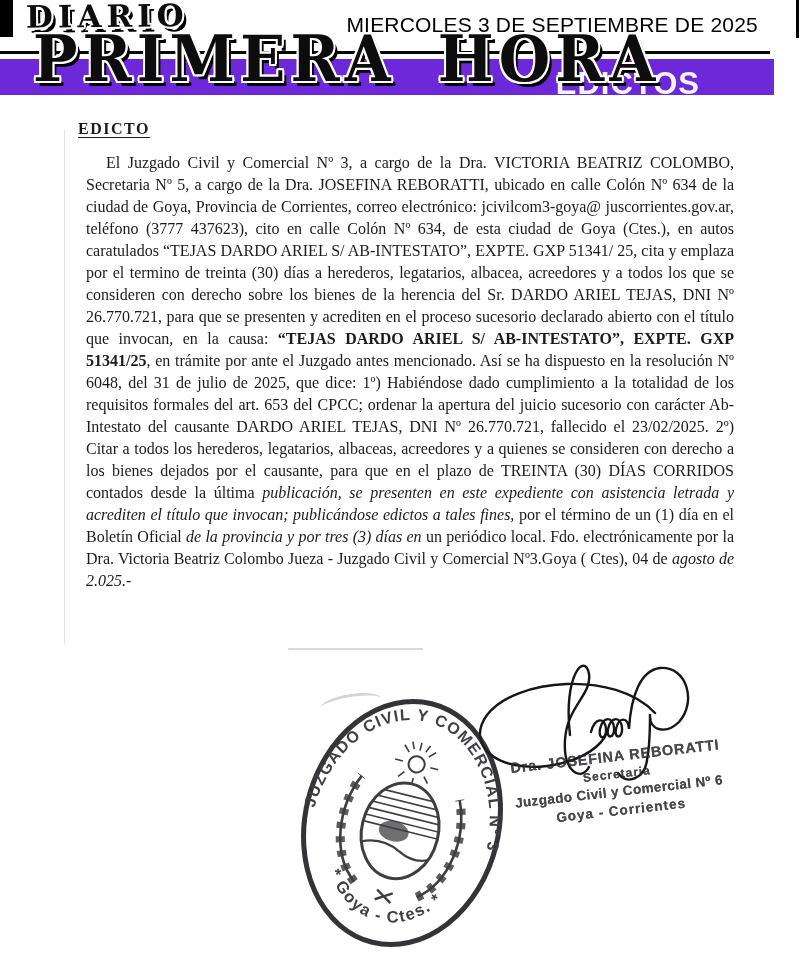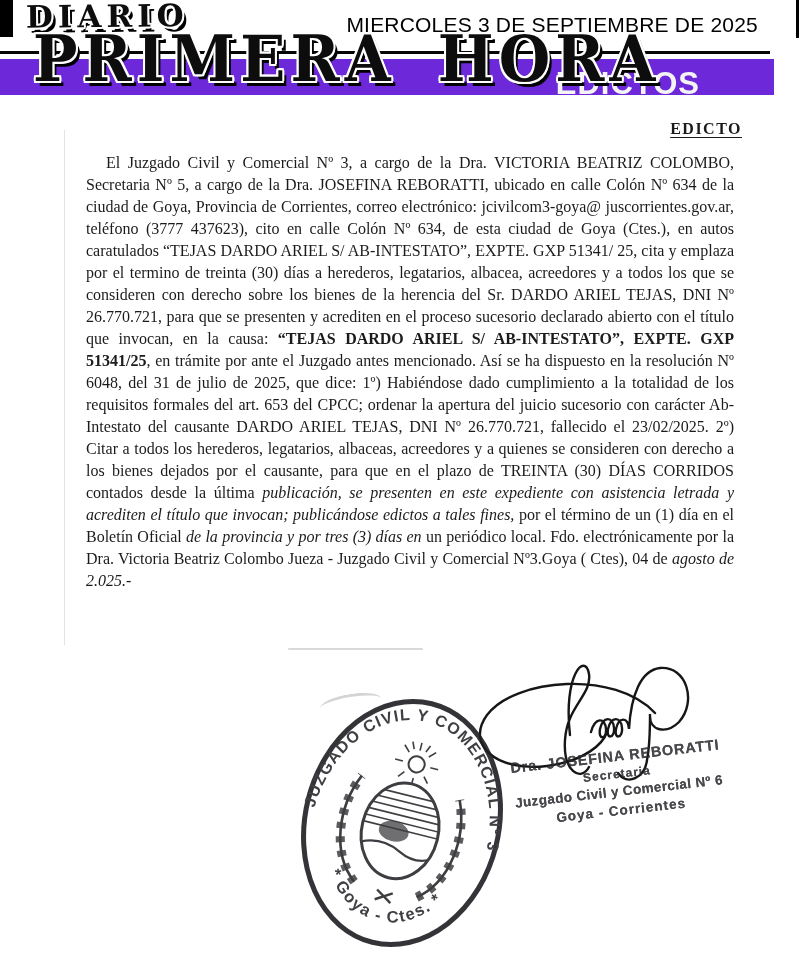--- a/index.html
+++ b/index.html
@@ -25,21 +25,21 @@
   .mh-primera{position:absolute;left:33px;top:28px;z-index:3;white-space:nowrap;
         font-family:"DejaVu Serif",serif;font-weight:900;font-size:58px;line-height:1;
         letter-spacing:5px;word-spacing:16px;transform:scale(1.02,1.08);transform-origin:left top;}
   .mh-date{position:absolute;right:50px;top:13px;z-index:4;
         font-family:"Liberation Sans",sans-serif;font-weight:normal;font-size:21px;line-height:1.1;
         color:#000;letter-spacing:0.2px;}
 
   
   .doc{position:absolute;left:78px;top:120px;width:664px;}
   .scan-edge{position:absolute;left:64px;top:130px;width:1px;height:515px;background:#e4e4e4;}
-  .doc-title{margin:0 0 14px 0;text-align:right;font-size:16px;font-weight:bold;
+  .doc-title{margin:0 0 14px 0;text-align:left;font-size:16px;font-weight:bold;
         letter-spacing:1.5px;text-decoration:underline;text-underline-offset:3px;}
   .doc-body{margin:8px;font-size:16px;line-height:22px;text-align:justify;text-indent:20px;}
   .seg.bold{font-weight:bold;}
   .seg.italic{font-style:italic;}
 
   
   .streak{position:absolute;left:288px;top:648px;width:135px;height:2px;background:#b9b9b9;opacity:.55;border-radius:2px;}
   .smudge{position:absolute;left:320px;top:694px;width:62px;height:16px;border-top:3px solid #8f8f8f;
         border-radius:50%;opacity:.38;transform:rotate(-9deg);}
 

